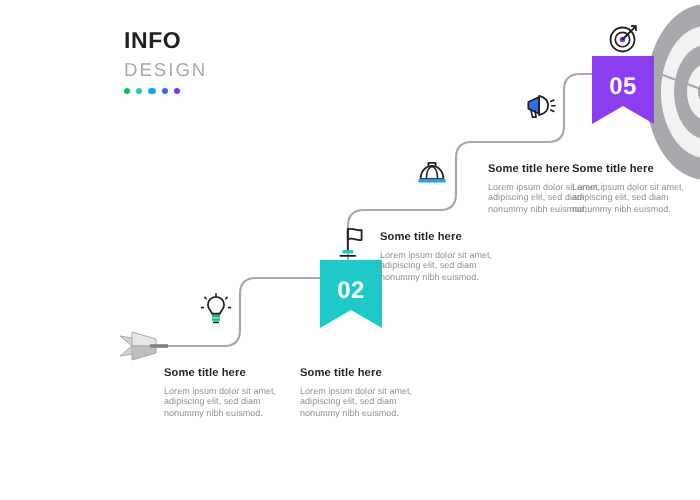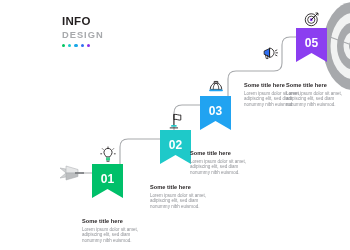--- a/index.html
+++ b/index.html
@@ -12,21 +12,21 @@
   }
   #stage { position:absolute; inset:0; width:350px; height:250px;margin-left:44px; }
 
   
   .heading { position:absolute; left:18px; top:16px; }
   .h-line1, .h-line2 {
     font-size:11.5px; font-weight:bold; letter-spacing:.3px;
     color:#231f20; line-height:11.5px; display:block;
   }
   .h-line3, .h-line4 {
-    font-size:9.3px; font-weight:bold; letter-spacing:1.0px;
+    font-size:9.3px; font-weight:normal; letter-spacing:1.0px;
     color:#a7a9ac; line-height:10.5px; display:block;
   }
   .h-line3 { margin-top:2px; }
   .dots { margin-top:4px; display:flex; gap:3px; }
   .dots i { width:3.2px; height:3.2px; border-radius:50%; display:block; }
 
   
   #bg { position:absolute; left:0; top:0; }
 
   
@@ -114,26 +114,20 @@
   <div class="step" style="left:48px; top:146px;">
     <div class="icon-wrap">
       <svg class="icon" viewBox="0 0 24 24">
         <path d="M12 3.2c-3.1 0-5.4 2.4-5.4 5.3 0 2 1 3.2 1.9 4.3.5.6.8 1.1.9 1.7h5.2c.1-.6.4-1.1.9-1.7.9-1.1 1.9-2.3 1.9-4.3 0-2.9-2.3-5.3-5.4-5.3z" fill="none" stroke="#231f20" stroke-width="1.2" stroke-linejoin="round"></path>
         <rect x="9.3" y="15.4" width="5.4" height="1.6" fill="#00c06a"></rect>
         <rect x="9.3" y="17.6" width="5.4" height="1.6" fill="#00c06a"></rect>
         <path d="M10.6 20.3h2.8" stroke="#231f20" stroke-width="1.2" stroke-linecap="round"></path>
         <path d="M12 1.2v1.2M4.6 3.6l.9.9M19.4 3.6l-.9.9M2.3 10.4h1.3M20.4 10.4h1.3" stroke="#231f20" stroke-width="1.1" stroke-linecap="round"></path>
       </svg>
     </div>
-    <div class="ribbon">
-      <svg width="31" height="34" viewBox="0 0 31 34">
-        <path d="M0 0 H31 V34 L15.5 25 L0 34 Z" fill="#00c06a"></path>
-      </svg>
-      <span class="num">01</span>
-    </div>
     <div class="txt" style="margin-left:-10px; margin-top:20px;">
       <span class="t-title">Some title here</span>
       <span class="t-body">Lorem ipsum dolor sit amet, adipiscing elit, sed diam nonummy nibh euismod.</span>
     </div>
   </div>
 
   <div class="step" style="left:116px; top:112px;">
     <div class="icon-wrap">
       <svg class="icon" viewBox="0 0 24 24">
         <path d="M9.2 3.5 C13 2.2 15.6 5 18.4 4 L18.4 10.6 C15.6 11.6 13 8.8 9.2 10.1 Z" fill="none" stroke="#231f20" stroke-width="1.2" stroke-linejoin="round"></path>
@@ -157,26 +151,20 @@
   <div class="step" style="left:156px; top:78px;">
     <div class="icon-wrap">
       <svg class="icon" viewBox="0 0 24 24">
         <path d="M4.4 15.2 C4.4 10.4 7.8 6.6 12 6.6 C16.2 6.6 19.6 10.4 19.6 15.2 Z" fill="none" stroke="#231f20" stroke-width="1.2" stroke-linejoin="round"></path>
         <path d="M9.6 7.2 V4.6 H14.4 V7.2" fill="none" stroke="#231f20" stroke-width="1.2" stroke-linejoin="round"></path>
         <rect x="2.8" y="15.2" width="18.4" height="2.4" rx="1.0" fill="#21a3f1"></rect>
         <path d="M8.3 15.1 C8.3 10.9 9.6 7.6 12 7.0" fill="none" stroke="#231f20" stroke-width="1.0"></path>
         <path d="M15.7 15.1 C15.7 10.9 14.4 7.6 12 7.0" fill="none" stroke="#231f20" stroke-width="1.0"></path>
       </svg>
     </div>
-    <div class="ribbon">
-      <svg width="31" height="34" viewBox="0 0 31 34">
-        <path d="M0 0 H31 V34 L15.5 25 L0 34 Z" fill="#21a3f1"></path>
-      </svg>
-      <span class="num">03</span>
-    </div>
     <div class="txt" style="margin-left:-10px; margin-top:20px;">
       <span class="t-title">Some title here</span>
       <span class="t-body">Lorem ipsum dolor sit amet, adipiscing elit, sed diam nonummy nibh euismod.</span>
     </div>
   </div>
 
   <div class="step" style="left:210px; top:44px;">
     <div class="icon-wrap">
       <svg class="icon" viewBox="0 0 24 24">
         <path d="M4.2 9.4 L11.4 6.0 L11.4 17.2 L4.2 13.8 Z" fill="#2f6ef0" stroke="#231f20" stroke-width="1.1" stroke-linejoin="round"></path>

